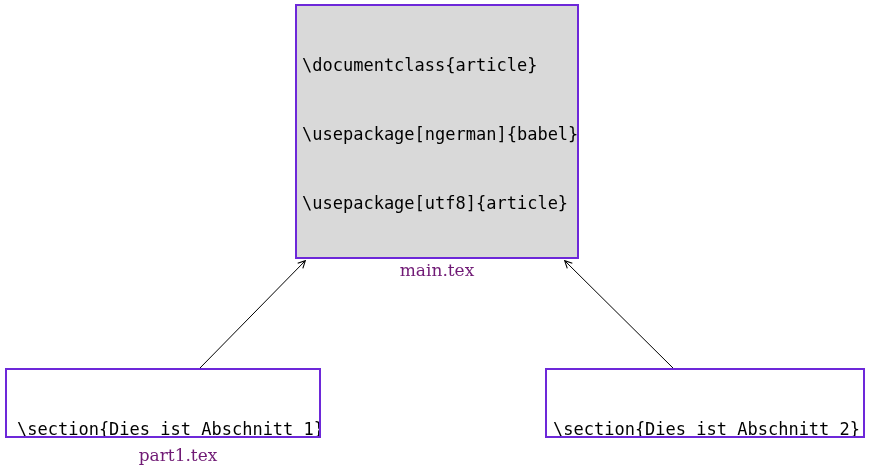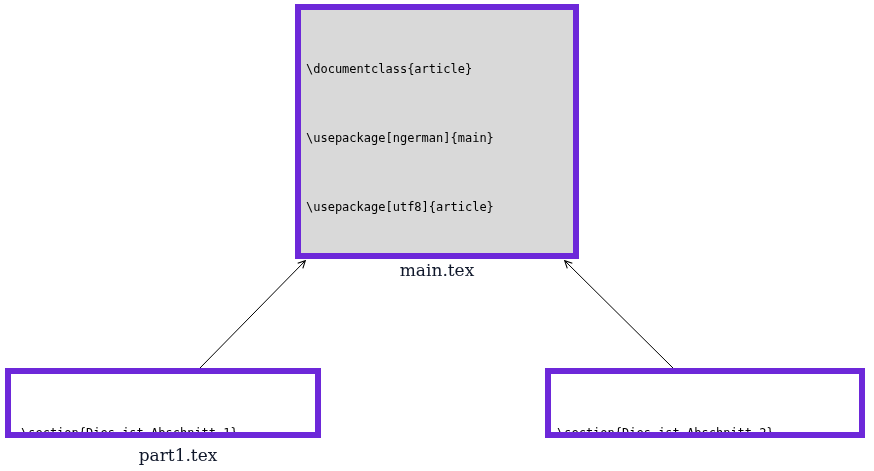--- a/index.html
+++ b/index.html
@@ -19,23 +19,23 @@
     position: absolute;
     left: 0;
     top: 0;
     width: 874px;
     height: 471px;
     pointer-events: none;
   }
   .code-box {
     position: absolute;
     box-sizing: border-box;
-    border: 6px solid #6d28d9;
+    border: 2px solid #6d28d9;
     font-family: "DejaVu Sans Mono", monospace;
-    font-size: 12px;
+    font-size: 17px;
     line-height: 23px;
     color: #000000;
     white-space: pre;
     overflow: hidden;
   }
   .main-box {
     left: 295px;
     top: 4px;
     width: 284px;
     height: 255px;
@@ -51,21 +51,21 @@
   .part1-box { left: 5px; padding-left: 10px; }
   .part2-box { left: 545px; width: 320px; }
   .code-line {
     height: 23px;
   }
   .file-label {
     position: absolute;
     text-align: center;
     font-family: "DejaVu Serif", serif;
     font-size: 17px;
-    color: #0f172a;
+    color: #701a75;
   }
   .main-label  { left: 295px; top: 260px; width: 284px; }
   .part1-label { left: 20px;   top: 445px; width: 316px; }
   .part2-label { left: 545px; top: 445px; width: 319px; }
 </style>
 </head>
 <body>
 
 <div class="canvas">
 
@@ -74,21 +74,21 @@
       <marker id="arrowhead" viewBox="0 0 10 10" refX="8.5" refY="5" markerWidth="9" markerHeight="9" orient="auto">
         <path d="M1,1 L9,5 L1,9" fill="none" stroke="#000000" stroke-width="1.2"></path>
       </marker>
     </defs>
     <line x1="200" y1="368" x2="305" y2="261" stroke="#000000" stroke-width="1" marker-end="url(#arrowhead)"></line>
     <line x1="673" y1="368" x2="565" y2="261" stroke="#000000" stroke-width="1" marker-end="url(#arrowhead)"></line>
   </svg>
 
   <div class="code-box main-box" style="background:#d9d9d9;">
     <div class="code-line">\documentclass{article}</div>
-    <div class="code-line">\usepackage[ngerman]{main}</div>
+    <div class="code-line">\usepackage[ngerman]{babel}</div>
     <div class="code-line">\usepackage[utf8]{article}</div>
     
     
     
     
     
     
     
     
   </div>

